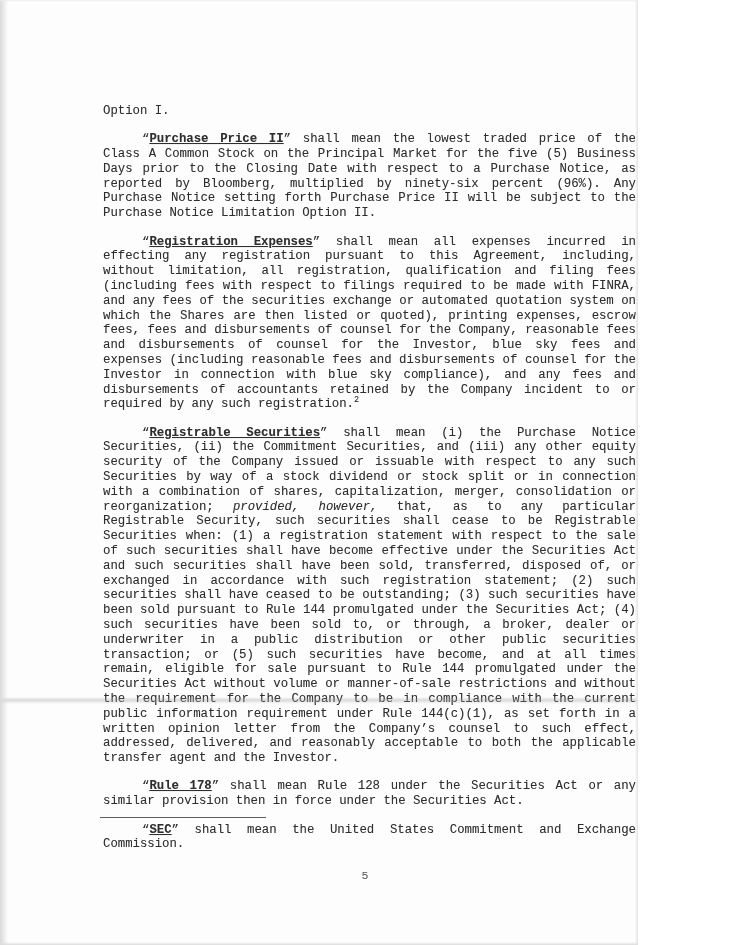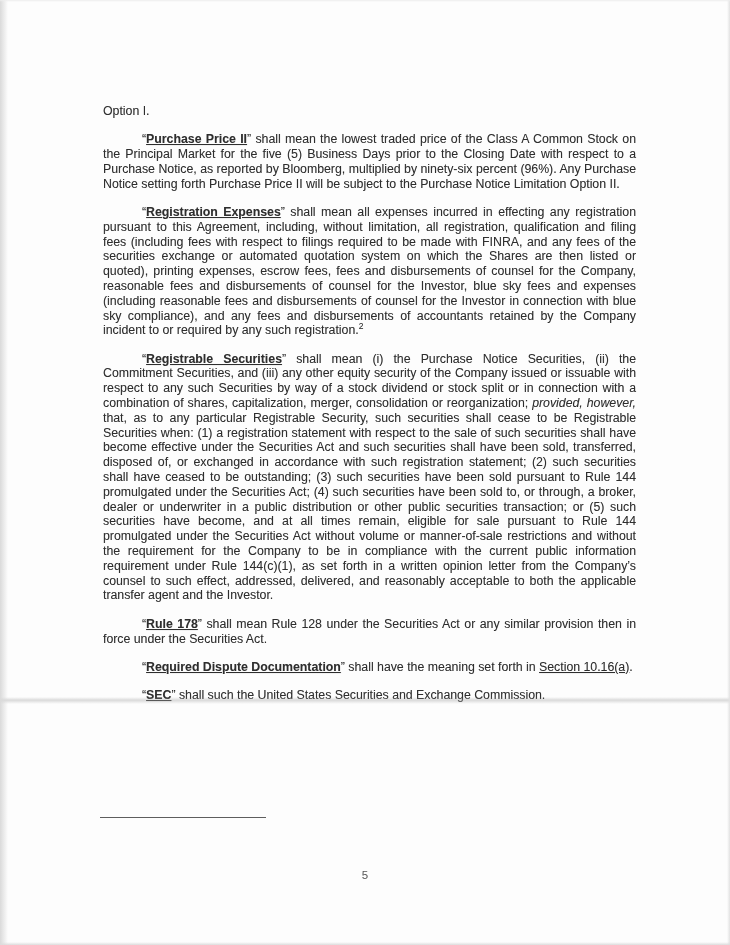--- a/index.html
+++ b/index.html
@@ -1,21 +1,21 @@
 <!DOCTYPE html>
 <html><head>
 <meta charset="utf-8">
 <style>
   html, body { margin: 0; padding: 0; background: #ffffff; }
   .page {
     position: relative;
-    width: 730px;
+    width: 638px;
     height: 945px;
     background: #fdfdfd;
-    font-family: Liberation Sans, sans-serif;
+    font-family: Liberation Mono, monospace;
     color: #2e2e2e;
     overflow: hidden;
   }
   .text-block {
     position: absolute;
     left: 103px;
     top: 104px;
     width: 533px;
     font-size: 12.3px;
     line-height: 14.8px;
@@ -73,23 +73,22 @@
     <p class="para"><span>“</span><span class="term">Purchase Price II</span><span>” shall mean the lowest traded price of the Class A Common Stock on the Principal Market for the five (5) Business Days prior to the Closing Date with respect to a Purchase Notice, as reported by Bloomberg, multiplied by ninety-six percent (96%). Any Purchase Notice setting forth Purchase Price II will be subject to the Purchase Notice Limitation Option II.</span></p>
 
     <p class="para"><span>“</span><span class="term">Registration Expenses</span><span>” shall mean all expenses incurred in effecting any registration pursuant to this Agreement, including, without limitation, all registration, qualification and filing fees (including fees with respect to filings required to be made with FINRA, and any fees of the securities exchange or automated quotation system on which the Shares are then listed or quoted), printing expenses, escrow fees, fees and disbursements of counsel for the Company, reasonable fees and disbursements of counsel for the Investor, blue sky fees and expenses (including reasonable fees and disbursements of counsel for the Investor in connection with blue sky compliance), and any fees and disbursements of accountants retained by the Company incident to or required by any such registration.</span><sup class="fn">2</sup></p>
 
 
     <p class="para"><span>“</span><span class="term">Registrable Securities</span><span>” shall mean (i) the Purchase Notice Securities, (ii) the Commitment Securities, and (iii) any other equity security of the Company issued or issuable with respect to any such Securities by way of a stock dividend or stock split or in connection with a combination of shares, capitalization, merger, consolidation or reorganization; </span><span class="i">provided, however,</span><span> that, as to any particular Registrable Security, such securities shall cease to be Registrable Securities when: (1) a registration statement with respect to the sale of such securities shall have become effective under the Securities Act and such securities shall have been sold, transferred, disposed of, or exchanged in accordance with such registration statement; (2) such securities shall have ceased to be outstanding; (3) such securities have been sold pursuant to Rule 144 promulgated under the Securities Act; (4) such securities have been sold to, or through, a broker, dealer or underwriter in a public distribution or other public securities transaction; or (5) such securities have become, and at all times remain, eligible for sale pursuant to Rule 144 promulgated under the Securities Act without volume or manner-of-sale restrictions and without the requirement for the Company to be in compliance with the current public information requirement under Rule 144(c)(1), as set forth in a written opinion letter from the Company’s counsel to such effect, addressed, delivered, and reasonably acceptable to both the applicable transfer agent and the Investor.</span></p>
 
 
     <p class="para"><span>“</span><span class="term">Rule 178</span><span>” shall mean Rule 128 under the Securities Act or any similar provision then in force under the Securities Act.</span></p>
 
-    <p class="para"><span>“</span><span class="term">Required Dispute Documentation</span><span>” shall have the meaning set forth in </span><span class="u">Section 10.16(a)</span><span>.</span></p>
 
-    <p class="para"><span>“</span><span class="term">SEC</span><span>” shall such the United States Securities and Exchange Commission.</span></p>
+    <p class="para"><span>“</span><span class="term">SEC</span><span>” shall mean the United States Commitment and Exchange Commission.</span></p>
 
   </div>
 
   <div class="footnote-rule"></div>
 
   <div class="page-number">5</div>
 
   <div class="scan-band"></div>
   <div class="scan-left"></div>
   <div class="scan-right"></div>

